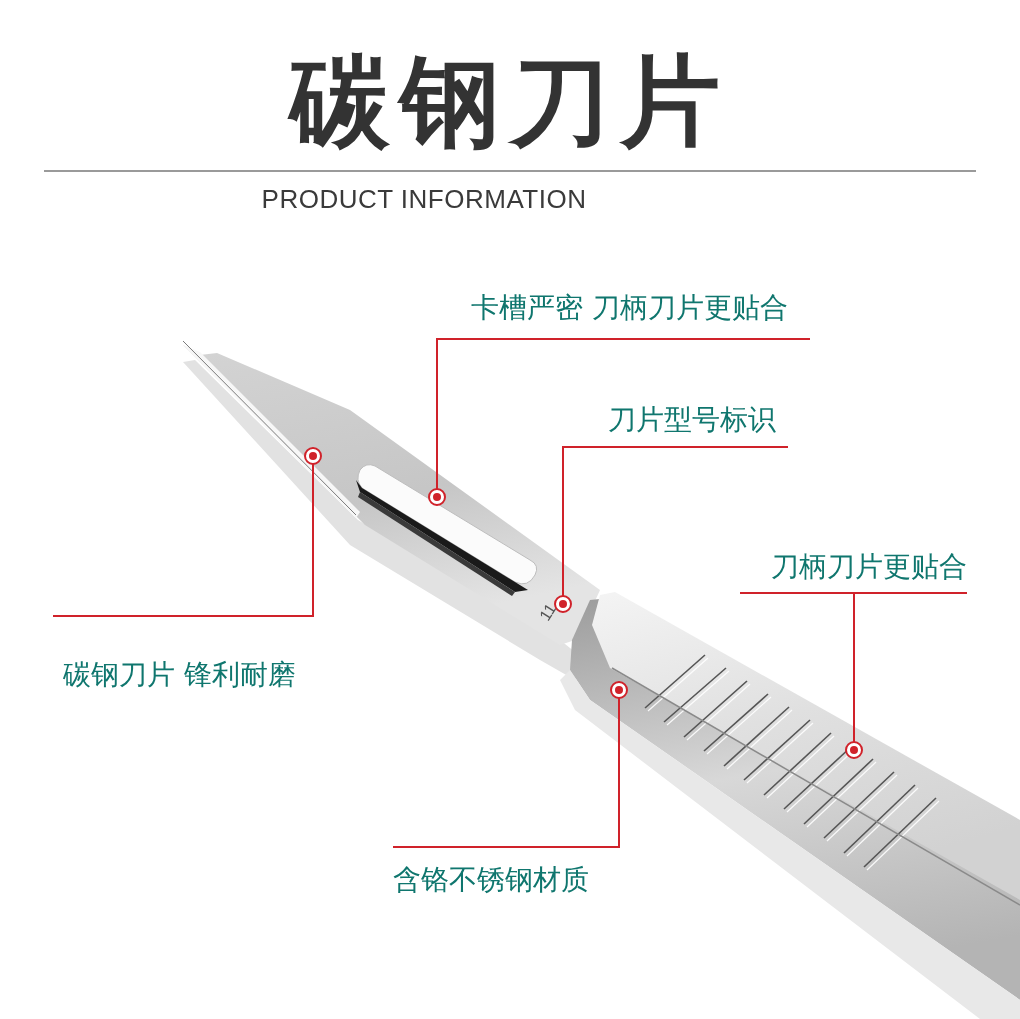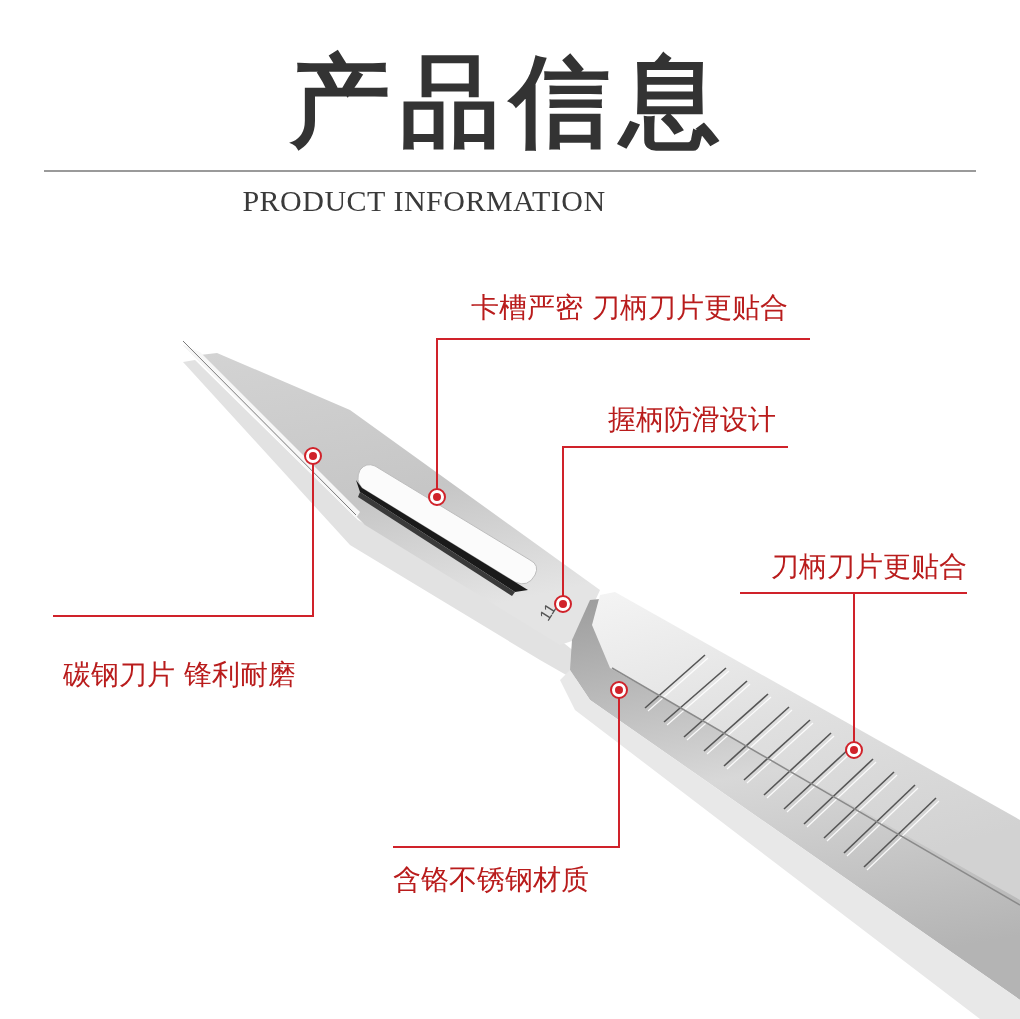--- a/index.html
+++ b/index.html
@@ -2,29 +2,29 @@
 <html><head>
   <meta charset="utf-8">
   <style>
     html, body { margin: 0; padding: 0; background: #ffffff; }
     body { width: 1020px; height: 1019px; position: relative; overflow: hidden;
            font-family: "DejaVu Sans", "Liberation Sans", sans-serif; }
     .title { position: absolute; left: 0; top: 42px; width: 1020px; text-align: center;
              font-size: 100px; font-weight: bold; color: #333333; letter-spacing: 10px; line-height: 120px; }
     .rule { position: absolute; left: 44px; top: 170px; width: 932px; height: 2px; background: #9a9a9a; }
     .subtitle { position: absolute; left: 0; top: 184px; width: 848px; text-align: center;
-                font-family: Liberation Serif, serif; font-size: 30px; color: #3a3a3a; letter-spacing: 0.5px; }
+                font-family: Liberation Sans, sans-serif; font-size: 26px; color: #3a3a3a; letter-spacing: 0.5px; }
     .product { position: absolute; left: 0; top: 0; width: 1020px; height: 1019px; }
-    .callout-label { position: absolute; color: #b91c1c; font-size: 28px; line-height: 34px; white-space: nowrap; text-align: right; }
+    .callout-label { position: absolute; color: #0f766e; font-size: 28px; line-height: 34px; white-space: nowrap; text-align: right; }
     .lines { position: absolute; left: 0; top: 0; width: 1020px; height: 1019px; }
   </style>
 </head>
 <body>
 
-<div class="title">产品信息</div>
+<div class="title">碳钢刀片</div>
 <div class="rule"></div>
 <div class="subtitle">PRODUCT INFORMATION</div>
 
 <svg class="product" viewBox="0 0 1020 1019" xmlns="http://www.w3.org/2000/svg">
   <defs>
     <linearGradient id="bladeG" x1="0" y1="0" x2="0.3" y2="1">
       <stop offset="0" stop-color="#d4d4d4"></stop>
       <stop offset="0.6" stop-color="#c6c6c6"></stop>
       <stop offset="1" stop-color="#e4e4e4"></stop>
     </linearGradient>
@@ -129,16 +129,16 @@
         <circle cx="313" cy="456" r="4"></circle>
       </g>
     <g>
         <circle cx="619" cy="690" r="8" fill="#fff" stroke="#d0222a" stroke-width="2"></circle>
         <circle cx="619" cy="690" r="4"></circle>
       </g>
   </g>
 </svg>
 
 <div class="callout-label" style="left:471px; top:291px;">卡槽严密 刀柄刀片更贴合</div>
-<div class="callout-label" style="left:608px; top:403px;">握柄防滑设计</div>
+<div class="callout-label" style="left:608px; top:403px;">刀片型号标识</div>
 <div class="callout-label" style="left:771px; top:550px;">刀柄刀片更贴合</div>
 <div class="callout-label" style="left:63px; top:626px;margin-top:32px;">碳钢刀片 锋利耐磨</div>
 <div class="callout-label" style="left:393px; top:863px;">含铬不锈钢材质</div>
 
 </body></html>

